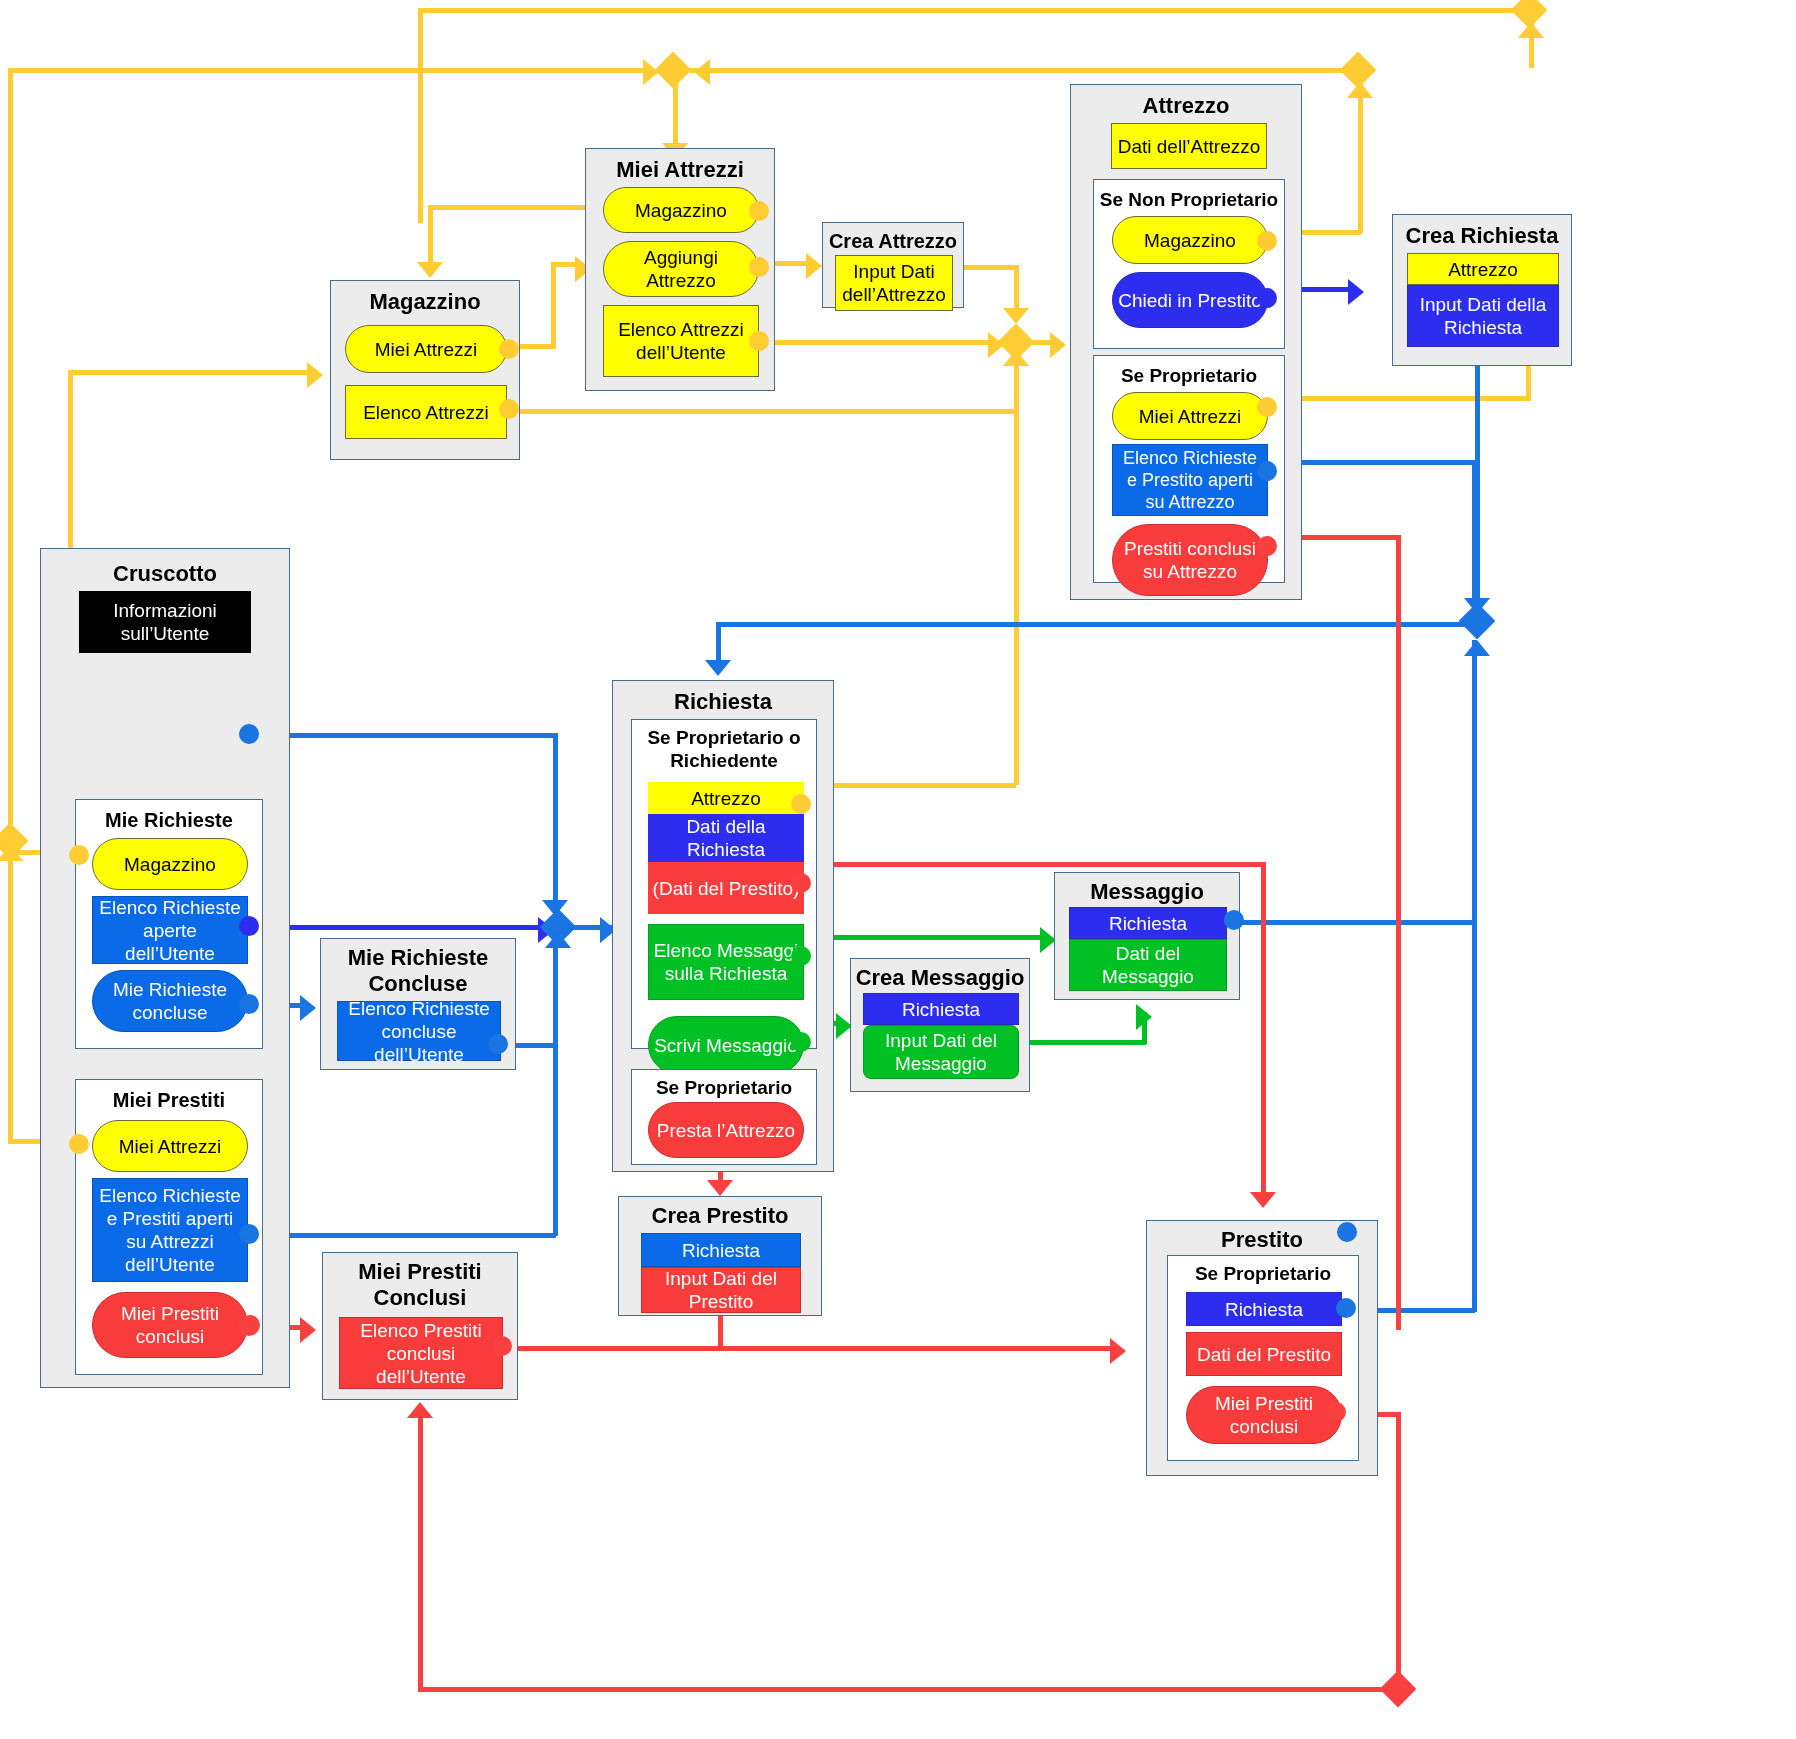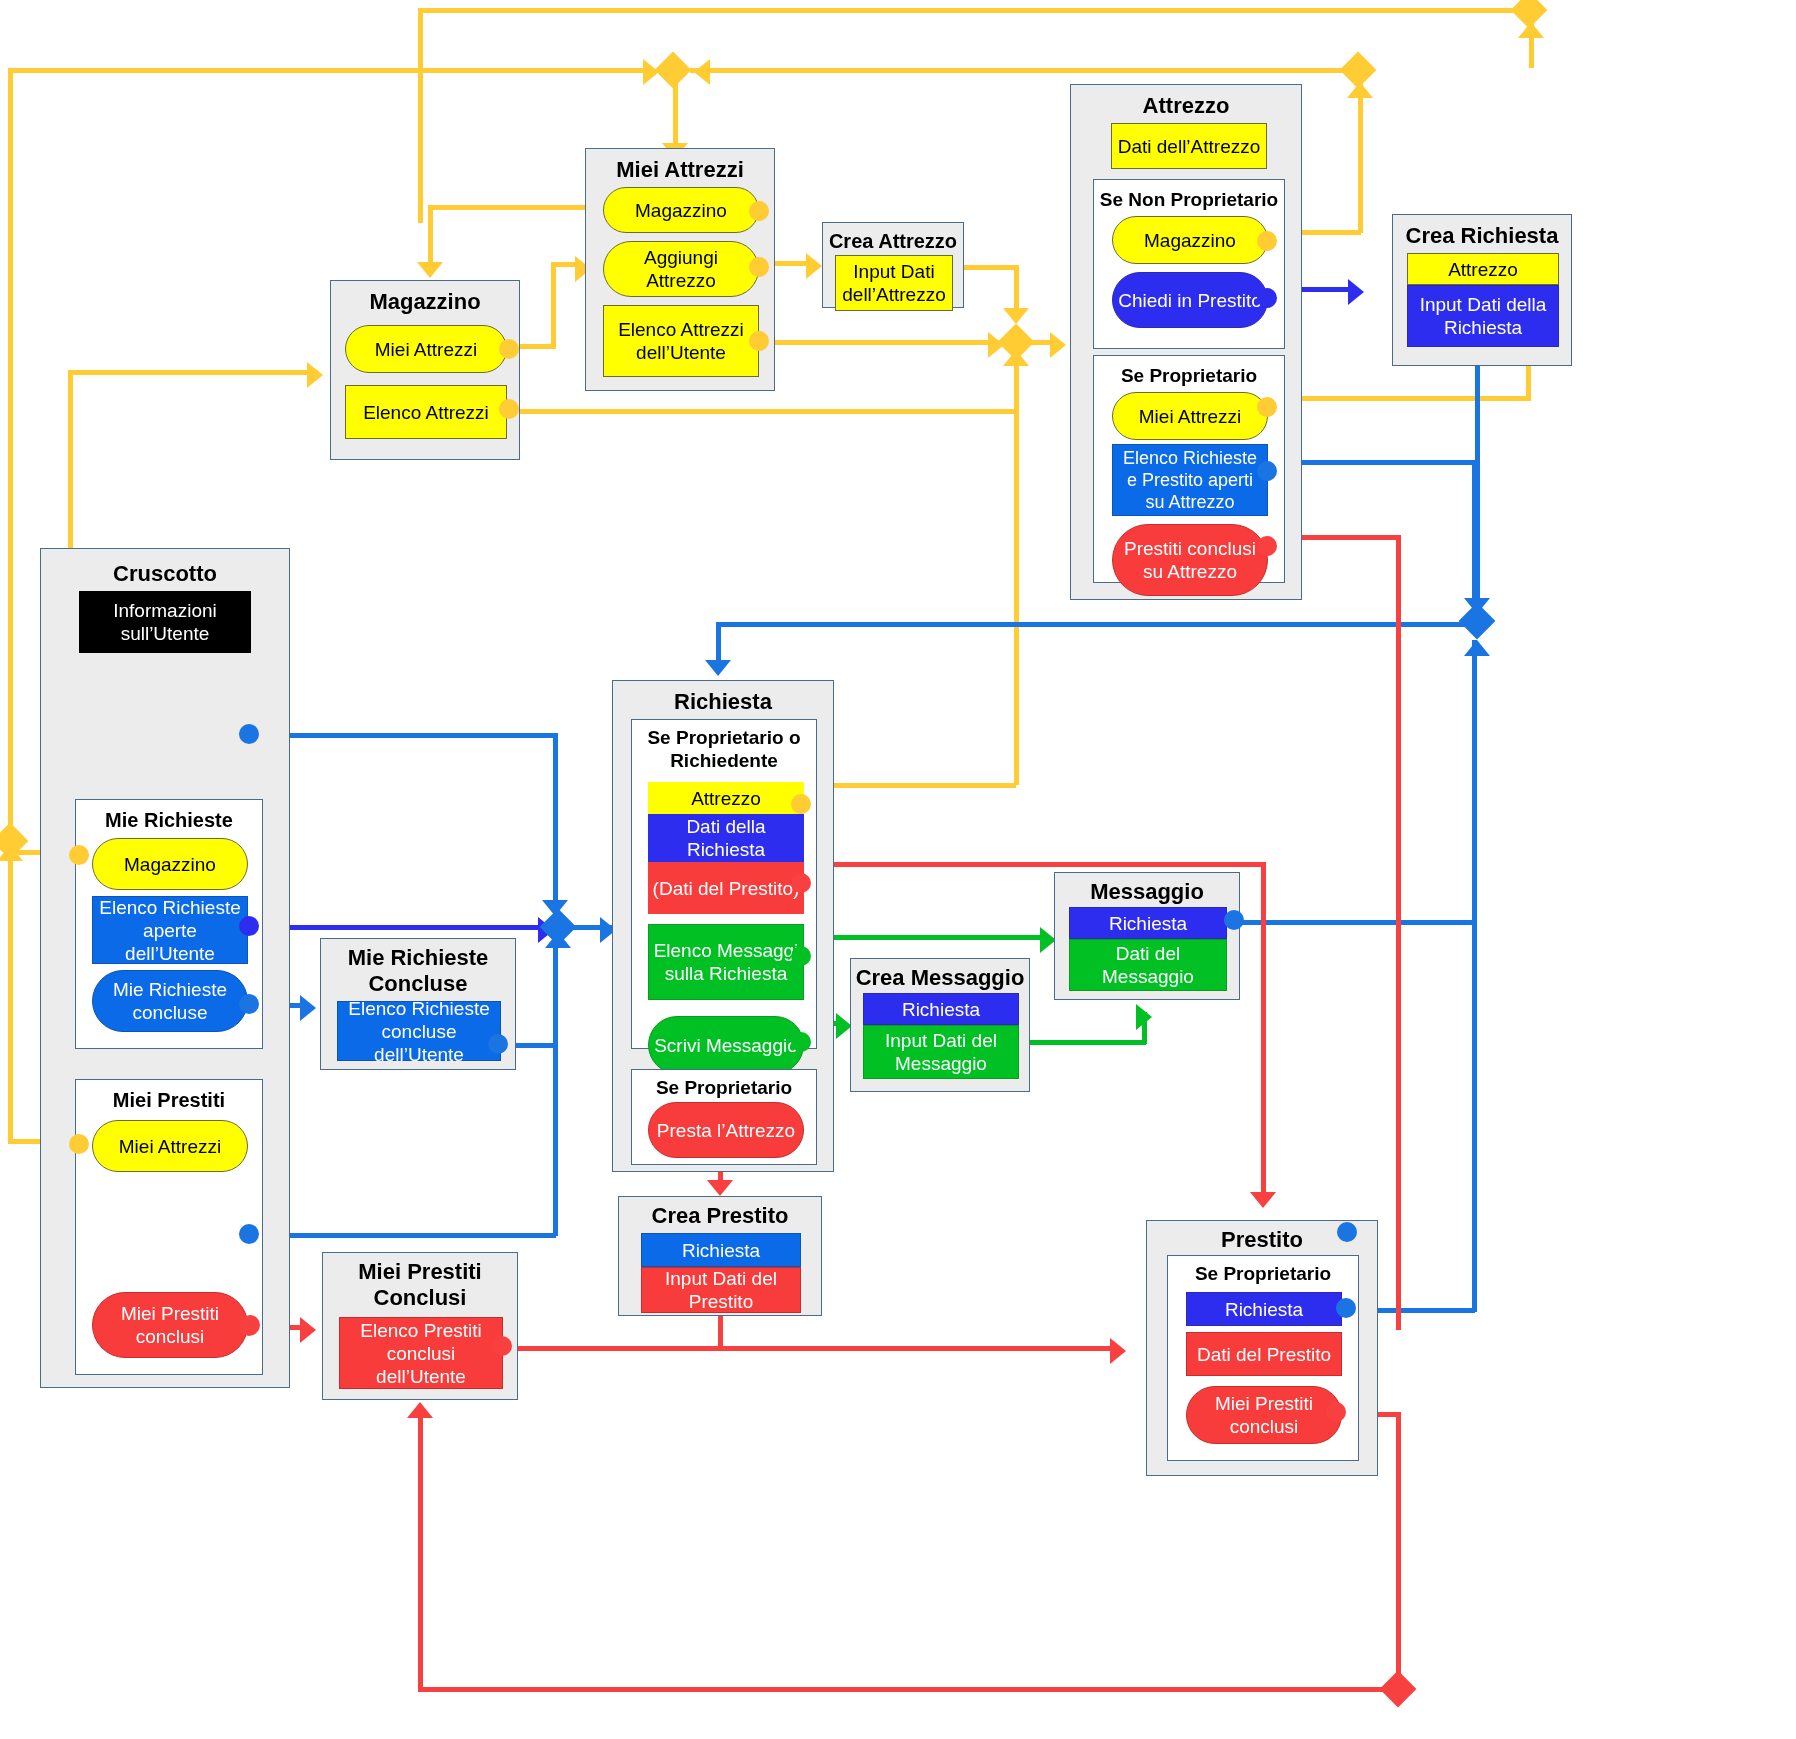--- a/index.html
+++ b/index.html
@@ -305,20 +305,23 @@
     </div>
     <div class="ball b-y" style="left:28px;top:296px;"></div>
     <div class="ball b-db" style="left:198px;top:367px;"></div>
     <div class="ball b-b" style="left:198px;top:445px;"></div>
 
     <div class="panel-inner" style="left:34px;top:530px;width:188px;height:296px;">
       <div class="panel-title t20" style="top:8px;">Miei Prestiti</div>
       <div class="node pill yellow" style="left:16px;top:40px;width:156px;height:52px;">
           <span>Miei Attrezzi</span>
         </div>
+      <div class="node rect lblue" style="left:16px;top:98px;width:156px;height:104px;">
+          <span>Elenco Richieste e Prestiti aperti su Attrezzi dell’Utente</span>
+        </div>
       <div class="node pill red" style="left:16px;top:212px;width:156px;height:66px;">
           <span>Miei Prestiti conclusi</span>
         </div>
     </div>
     <div class="ball b-y" style="left:28px;top:585px;"></div>
     <div class="ball b-b" style="left:198px;top:675px;"></div>
     <div class="ball b-r" style="left:198px;top:767px;"></div>
   </div>
 
   <div class="panel" style="left:320px;top:938px;width:196px;height:132px;">
@@ -361,21 +364,21 @@
           <span>Presta l’Attrezzo</span>
         </div>
     </div>
   </div>
 
   <div class="panel" style="left:850px;top:958px;width:180px;height:134px;">
     <div class="panel-title t22" style="top:6px;">Crea Messaggio</div>
     <div class="node rect blue" style="left:12px;top:34px;width:156px;height:32px;">
         <span>Richiesta</span>
       </div>
-    <div class="node rect green" style="left:12px;top:66px;width:156px;height:54px;">
+    <div class="node rect green" style="left:12px;top:66px;width:156px;height:54px;border-radius:8px;">
         <span>Input Dati del Messaggio</span>
       </div>
   </div>
 
   <div class="panel" style="left:1054px;top:872px;width:186px;height:128px;">
     <div class="panel-title t22" style="top:6px;">Messaggio</div>
     <div class="node rect blue" style="left:14px;top:34px;width:158px;height:32px;">
         <span>Richiesta</span>
       </div>
     <div class="node rect green" style="left:14px;top:66px;width:158px;height:52px;">

